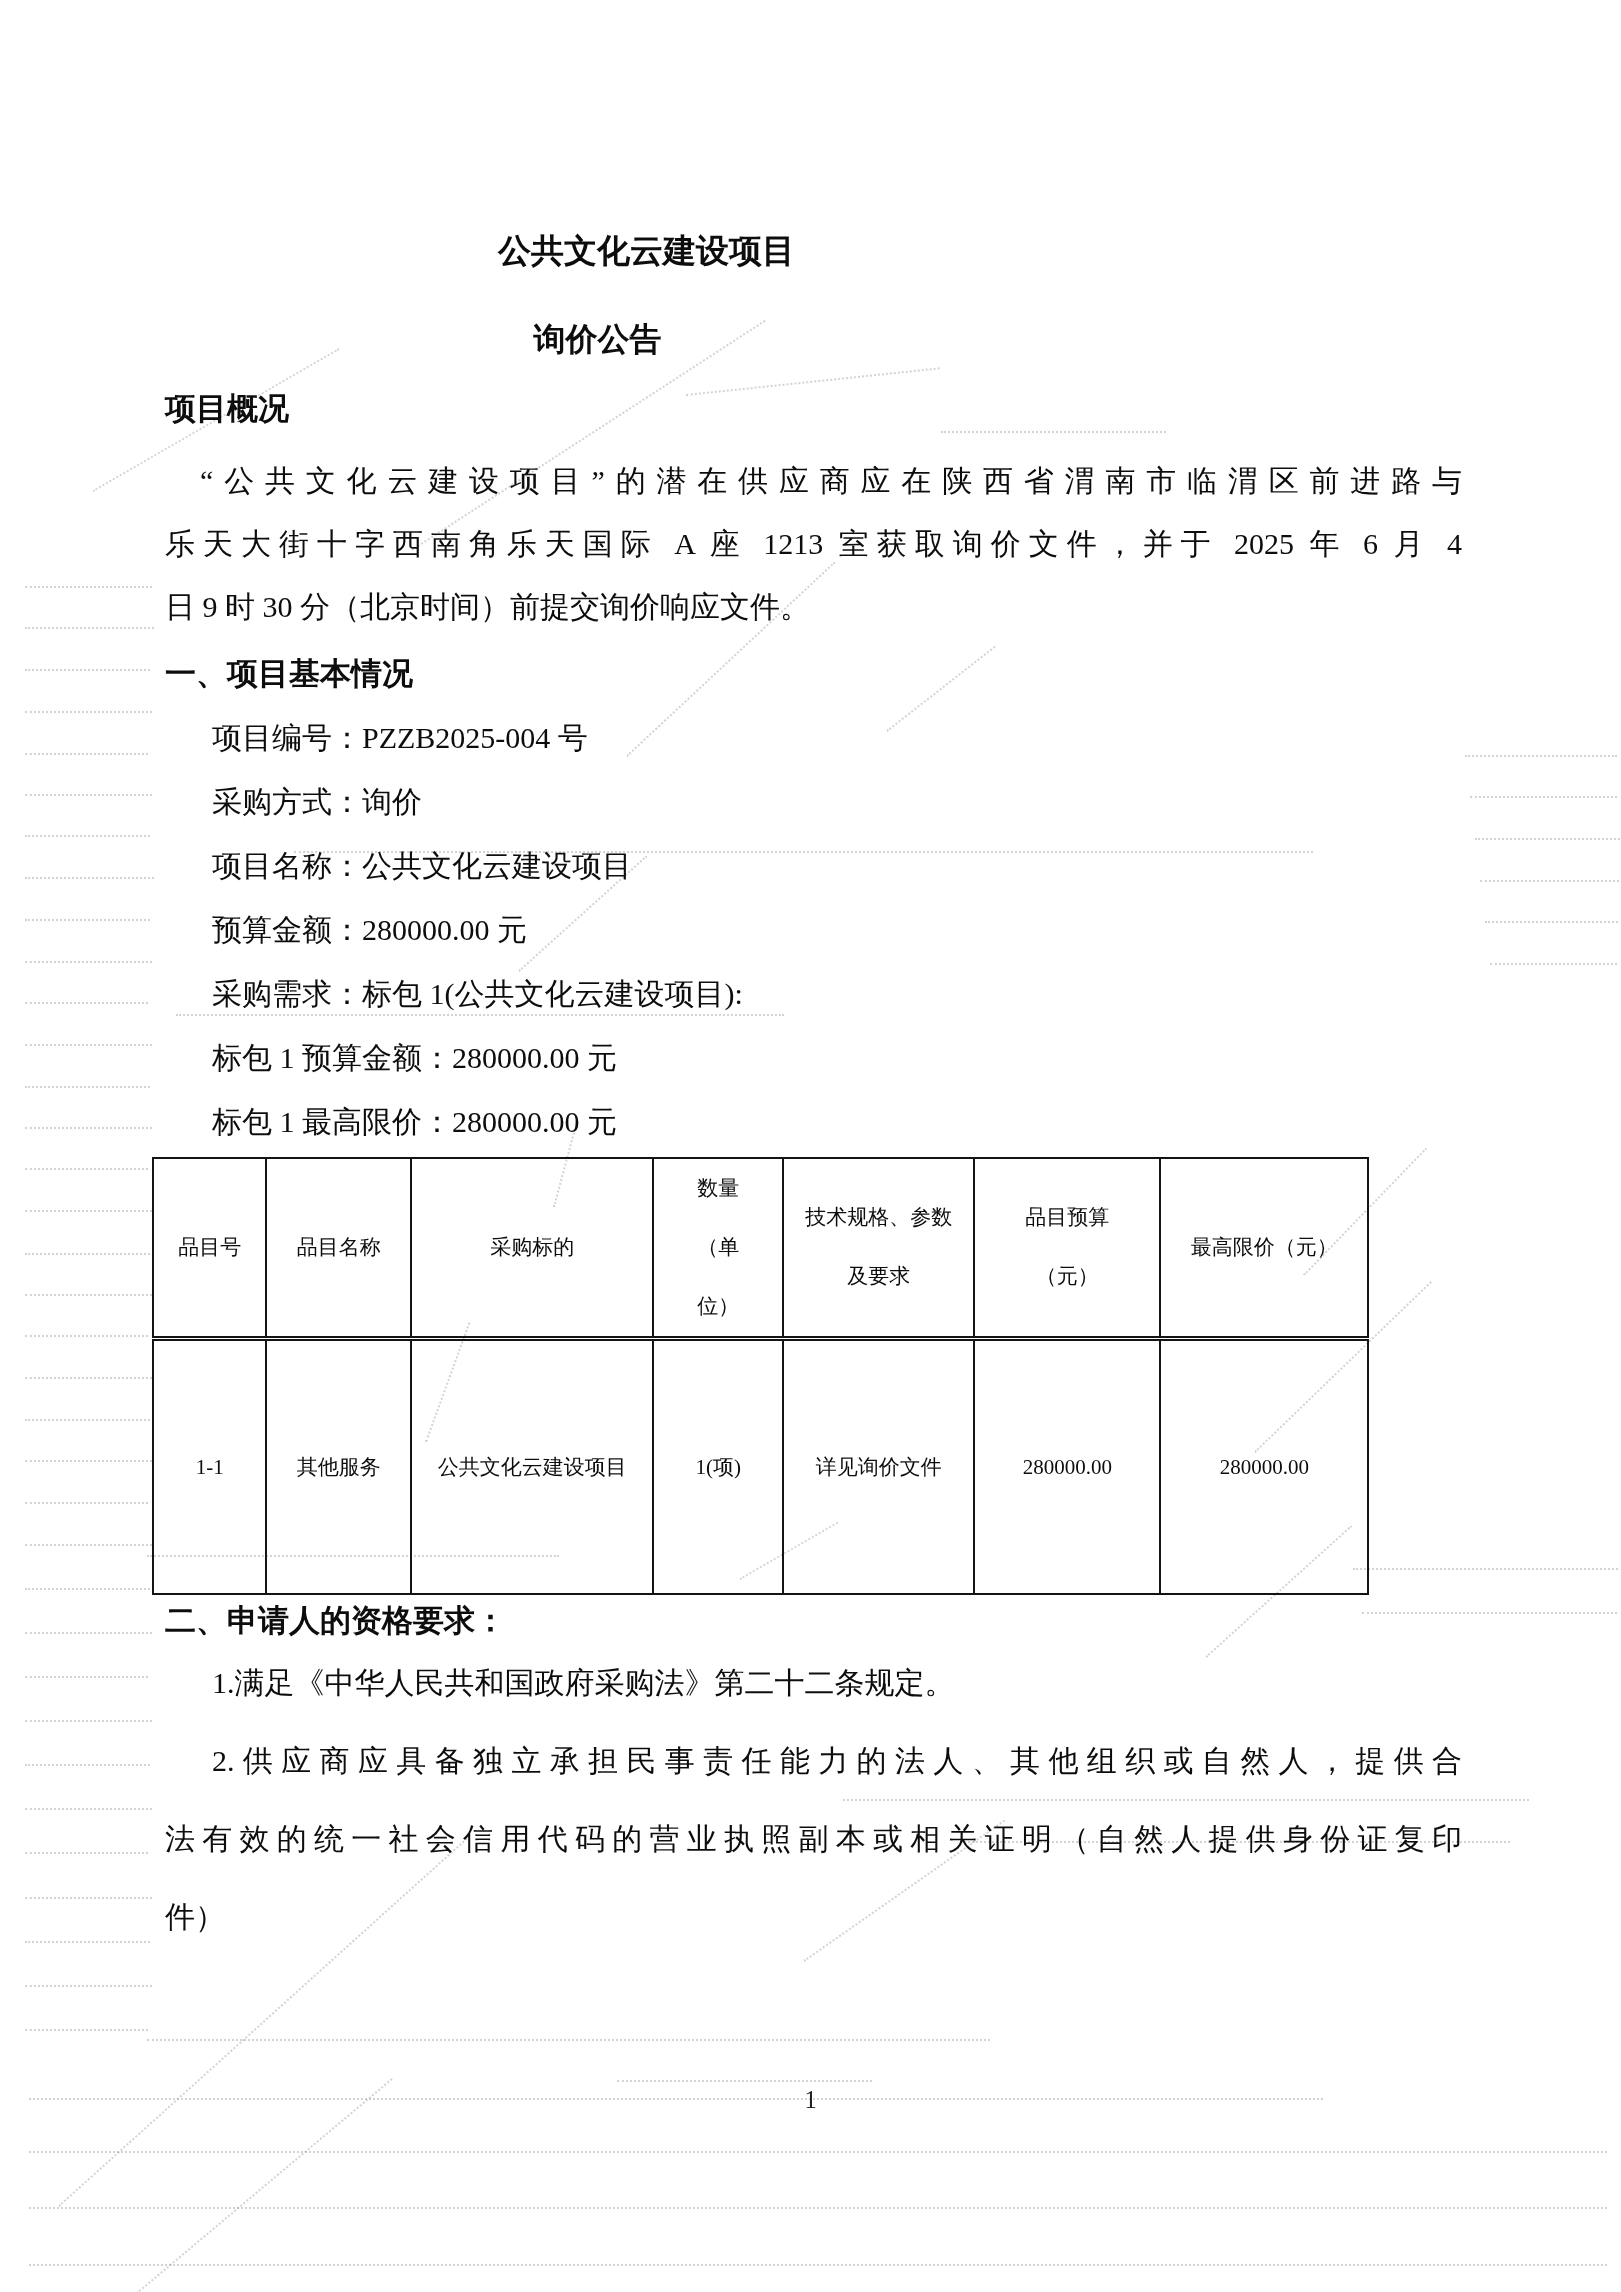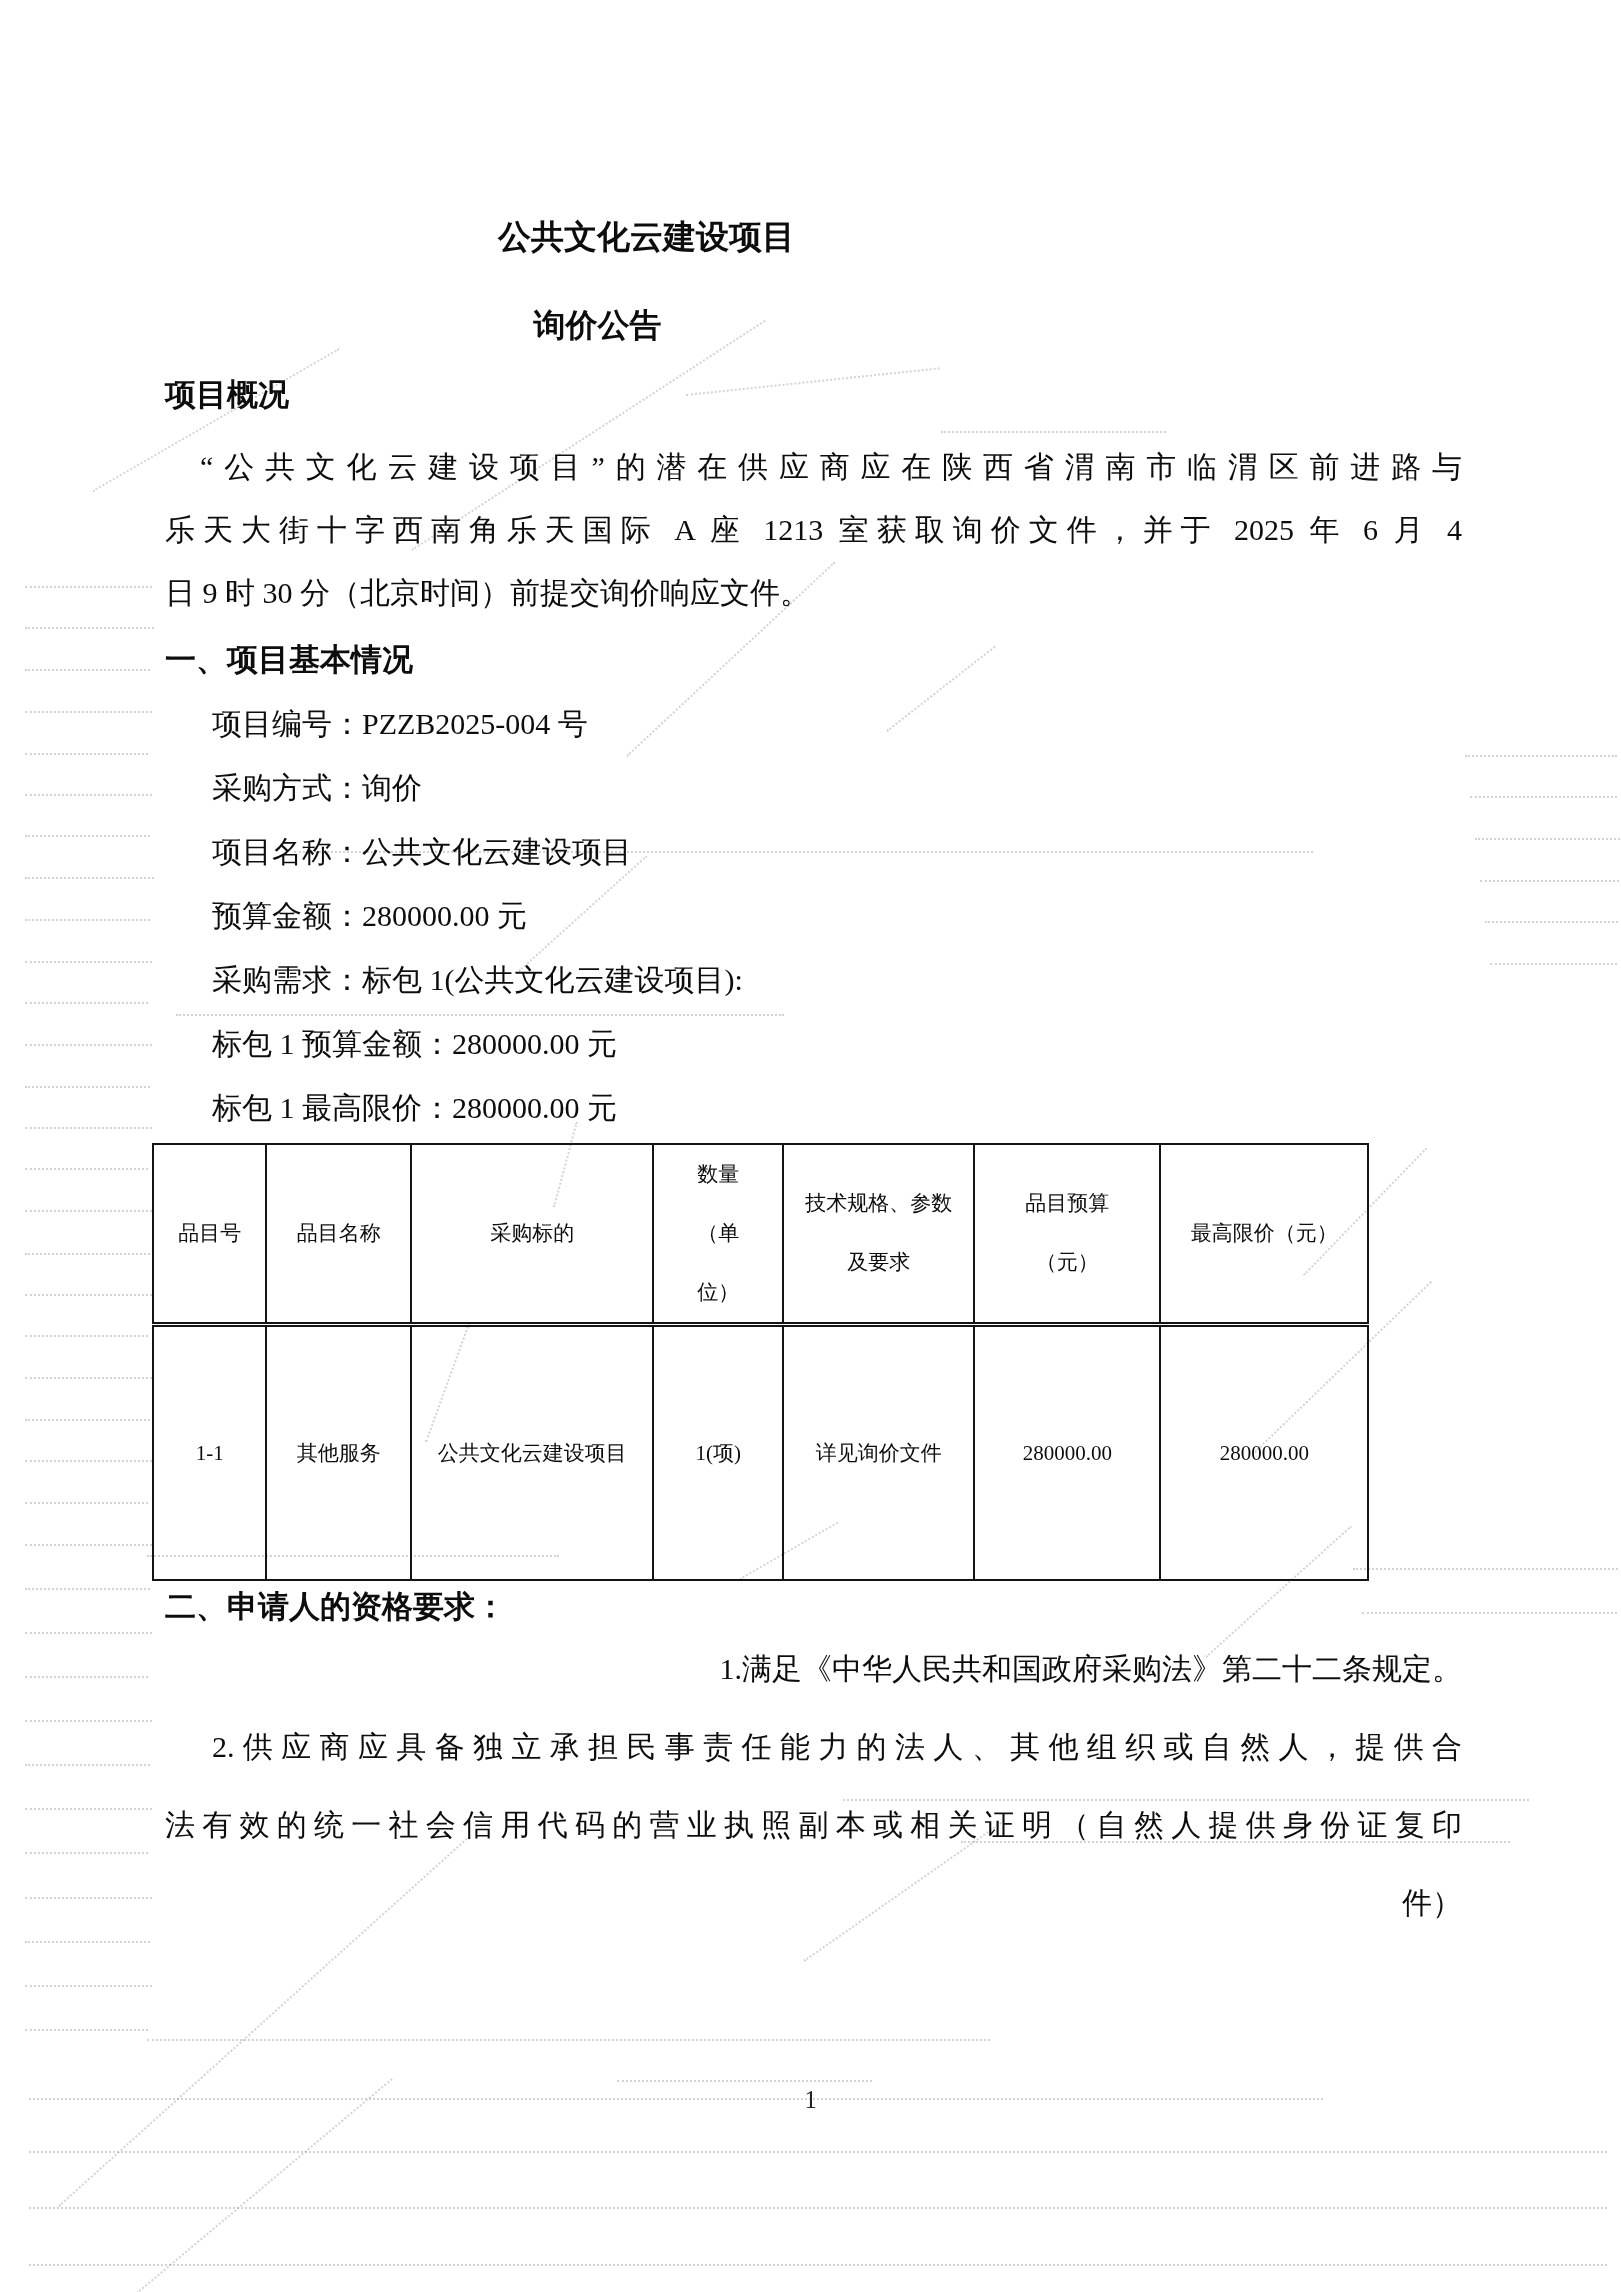--- a/index.html
+++ b/index.html
@@ -5,21 +5,21 @@
   html,body{margin:0;padding:0;background:#6b6b6b;}
   .page{
     position:relative;
     width:1621px;height:2293px;
     margin:0 auto;
     background:#ffffff;
     overflow:hidden;
     font-family:"Liberation Serif","DejaVu Serif",serif;
     color:#0d0d0d;
   }
-  .content{position:absolute;left:165px;right:159px;top:0;}
+  .content{position:absolute;left:165px;right:159px;top:14px;}
   .doc-title{
     margin-top:216px;height:43px;line-height:43px;
     text-align:center;font-size:33px;font-weight:700;
     transform:translateX(-167px);
   }
   .doc-subtitle{
     margin-top:45px;height:43px;line-height:43px;
     text-align:center;font-size:32px;font-weight:700;
     transform:translateX(-216px);
   }
@@ -50,21 +50,21 @@
   td.c1,th.c1{padding:0 13.7px;}
   td.c2,th.c2{padding:0 19.6px;}
   td.c3,th.c3{padding:0 21.6px;}
   td.c4,th.c4{padding:0 25.5px;}
   td.c5,th.c5{padding:0 11.8px;}
   td.c6,th.c6{padding:0 24.5px;}
   td.c7,th.c7{padding:0 29px;}
   .notes{margin-top:13.7px;}
   .notes .line{height:65px;line-height:65px;font-size:30px;padding-left:47px;white-space:nowrap;}
   .sec2-heading{margin-top:2px;height:47px;line-height:47px;}
-  .reqs .line{height:78px;line-height:78px;font-size:30px;white-space:nowrap;text-align:right;}
+  .reqs .line{height:78px;line-height:78px;font-size:30px;white-space:nowrap;}
   .reqs .item-start{text-indent:47px;}
   .page-number{
     position:absolute;left:0;right:0;top:2086px;
     text-align:center;font-size:24.5px;color:#222;
   }
   .artifacts{position:absolute;inset:0;pointer-events:none;}
   .scanline{
     position:absolute;border-top:2px dotted #7a7a7a;opacity:.32;
     transform-origin:left center;
   }

